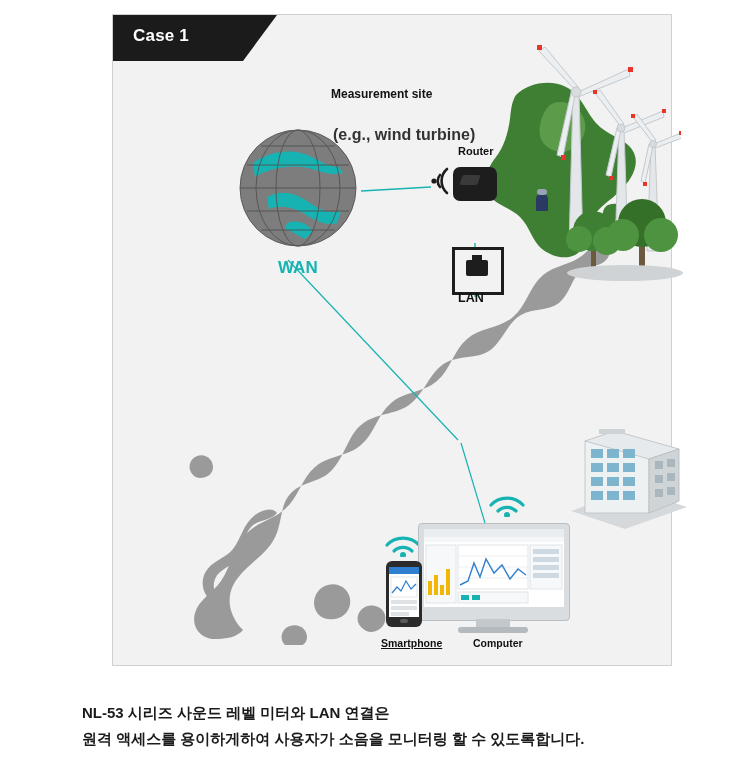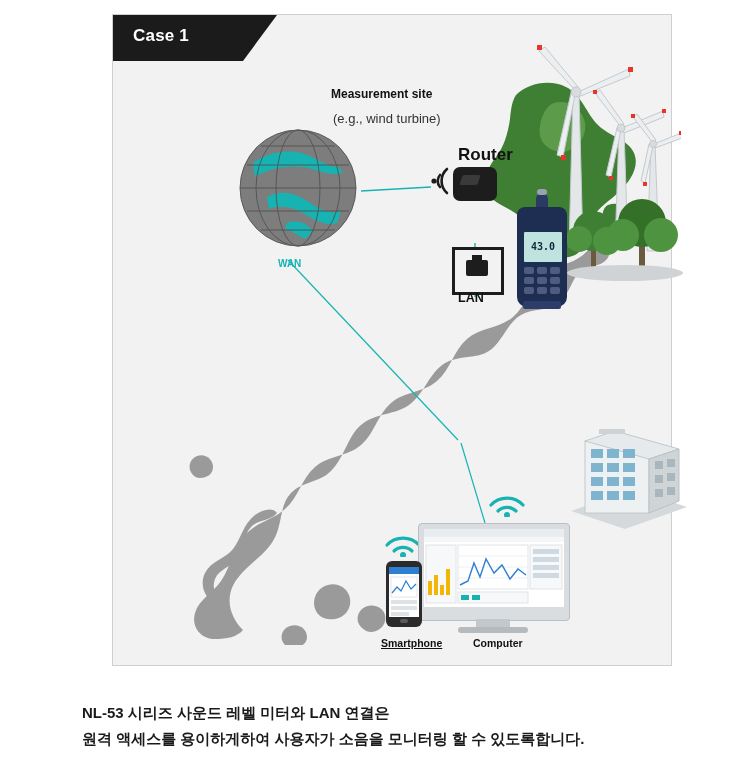--- a/index.html
+++ b/index.html
@@ -24,41 +24,41 @@
   .case-label{
     position:absolute;left:20px;top:11px;color:#ffffff;font-size:17px;font-weight:bold;
     letter-spacing:.2px;
   }
 
   
   .site-title{
     position:absolute;left:218px;top:72px;font-size:12px;font-weight:bold;color:#111;
   }
   .site-sub{
-    position:absolute;left:220px;top:96px;font-size:13px;font-weight:normal;color:#333;
-  }
-  .lbl-teal{position:absolute;font-size:10px;color:#17b3b3;font-weight:bold;}
+    position:absolute;left:220px;top:111px;font-size:16px;font-weight:bold;color:#333;
+  }
+  .lbl-teal{position:absolute;font-size:17px;color:#17b3b3;font-weight:bold;}
 
   
   .map-japan{position:absolute;left:20px;top:160px;width:520px;height:470px;}
   .map-hokkaido{position:absolute;left:345px;top:40px;width:200px;height:220px;}
 
   
   .globe-wrap{position:absolute;left:120px;top:108px;width:130px;height:130px;}
 
   
   .router{
     position:absolute;left:340px;top:152px;width:44px;height:34px;background:#1d1d1d;
     border-radius:7px;
   }
   .router:after{
     content:"";position:absolute;left:8px;top:8px;width:18px;height:10px;
     background:#3a3a3a;transform:skewX(-18deg);border-radius:2px;
   }
-  .router-label{position:absolute;left:345px;top:130px;font-size:17px;font-weight:bold;color:#111;}
+  .router-label{position:absolute;left:345px;top:130px;font-size:11px;font-weight:bold;color:#111;}
 
   
   .wifi{position:absolute;}
   .wifi svg{display:block;}
 
   
   .lanbox{
     position:absolute;left:339px;top:232px;width:46px;height:42px;border:3px solid #1d1d1d;
     background:#f2f2f2;
   }
@@ -266,35 +266,20 @@
       </svg>
     </div>
 
     <div class="lanbox">
       <div class="lan-jack"></div>
     </div>
     <div class="lan-label">LAN</div>
 
     <div class="slm">
       <div class="slm-mic"></div>
-      <div class="slm-body">
-        <div class="slm-screen">43.0</div>
-        <div class="slm-keys">
-          <div class="slm-key" style="left:0;top:0;"></div>
-          <div class="slm-key" style="left:13px;top:0;"></div>
-          <div class="slm-key" style="left:26px;top:0;"></div>
-          <div class="slm-key" style="left:0;top:10px;"></div>
-          <div class="slm-key" style="left:13px;top:10px;"></div>
-          <div class="slm-key" style="left:26px;top:10px;"></div>
-          <div class="slm-key" style="left:0;top:20px;"></div>
-          <div class="slm-key" style="left:13px;top:20px;"></div>
-          <div class="slm-key" style="left:26px;top:20px;"></div>
-        </div>
-        <div class="slm-badge"></div>
-      </div>
     </div>
 
     <svg class="building" viewBox="0 0 130 120">
       <polygon points="8,96 62,114 124,92 70,74" fill="#d5d9db"></polygon>
       <rect x="22" y="26" width="64" height="72" fill="#eef1f2" stroke="#c3c8cb"></rect>
       <polygon points="22,26 52,16 116,34 86,44" fill="#e7eaec" stroke="#c3c8cb"></polygon>
       <polygon points="86,44 116,34 116,86 86,98" fill="#cfd4d7" stroke="#bcc1c4"></polygon>
       <g fill="#7fb4cf">
         <rect x="28" y="34" width="12" height="9"></rect>
           <rect x="44" y="34" width="12" height="9"></rect>

